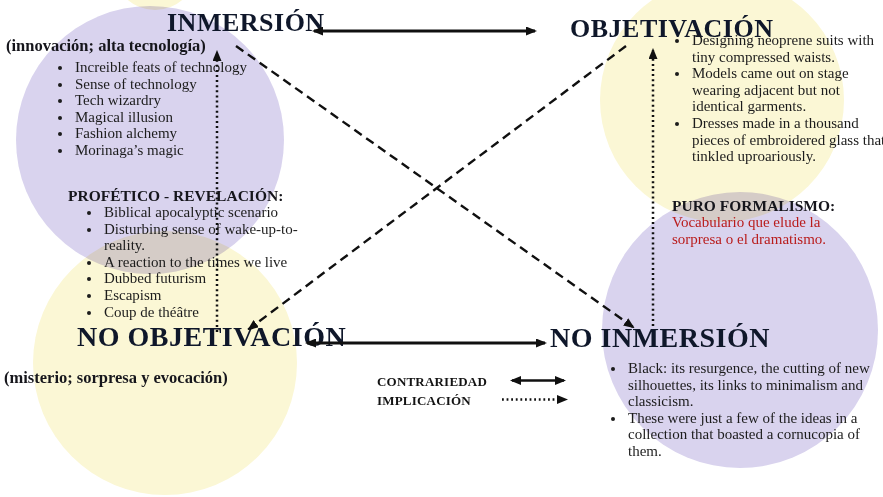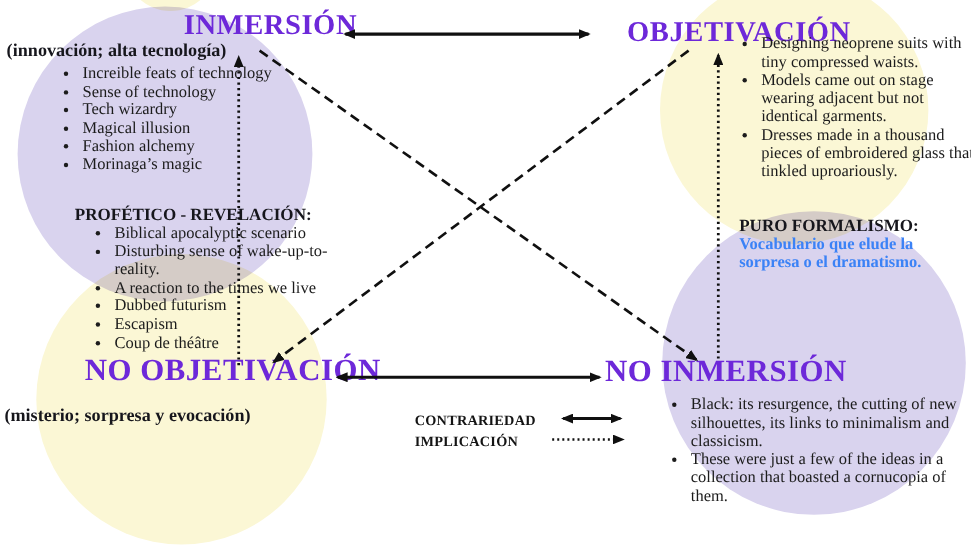--- a/index.html
+++ b/index.html
@@ -12,32 +12,32 @@
   .circle{position:absolute;border-radius:50%;mix-blend-mode:multiply;}
   .circle.purple{background:#d9d3ee;}
   .circle.yellow{background:#fbf7d5;}
   .c1{left:16px;top:6px;width:268px;height:268px;}
   .c2{left:33px;top:231px;width:264px;height:264px;}
   .c3{left:600px;top:-22px;width:244px;height:244px;}
   .c4{left:602px;top:192px;width:276px;height:276px;}
   .c5{left:113px;top:-74px;width:84px;height:84px;}
   
   .txt{position:absolute;z-index:2;}
-  .qtitle{margin:0;font-weight:bold;color:#6d28d9;line-height:1.05;letter-spacing:0.5px;white-space:nowrap;}
+  .qtitle{margin:0;font-weight:bold;color:#0f172a;line-height:1.05;letter-spacing:0.5px;white-space:nowrap;}
   .t-inmersion{left:167px;top:9px;font-size:26px;}
   .t-objetivacion{left:535px;top:15px;font-size:26px;margin-left:35px;}
   .t-noobj{left:77px;top:322px;font-size:28px;}
   .t-noinm{left:550px;top:323px;font-size:28px;text-align:right;}
   .qsub{font-weight:bold;font-size:16.5px;color:#16161c;white-space:nowrap;}
   .s-inmersion{left:6px;top:36px;}
   .s-noobj{left:4px;top:368px;}
   .shead{font-weight:bold;font-size:15.5px;color:#16161c;white-space:nowrap;}
   .sh-profetico{left:68px;top:187px;}
   .sh-puro{left:672px;top:197px;}
-  .stext{font-size:15px;line-height:16.6px;color:#3b82f6;font-weight:bold;}
+  .stext{font-size:15px;line-height:16.6px;color:#b91c1c;}
   .st-puro{left:672px;top:214px;width:188px;}
   .blist{list-style:disc;margin:0;padding-left:16px;font-size:15px;line-height:16.6px;color:#1c1c1c;}
   .blist li{padding-left:2px;}
   .l-tl{left:57px;top:59px;width:175px;}
   .l-profetico{left:86px;top:204px;width:232px;}
   .l-bl{left:75px;top:382px;width:334px;}
   .l-tr{left:674px;top:32px;width:204px;}
   .l-br{left:610px;top:360px;width:270px;}
   
   .legend{position:absolute;left:377px;top:374px;z-index:2;}

